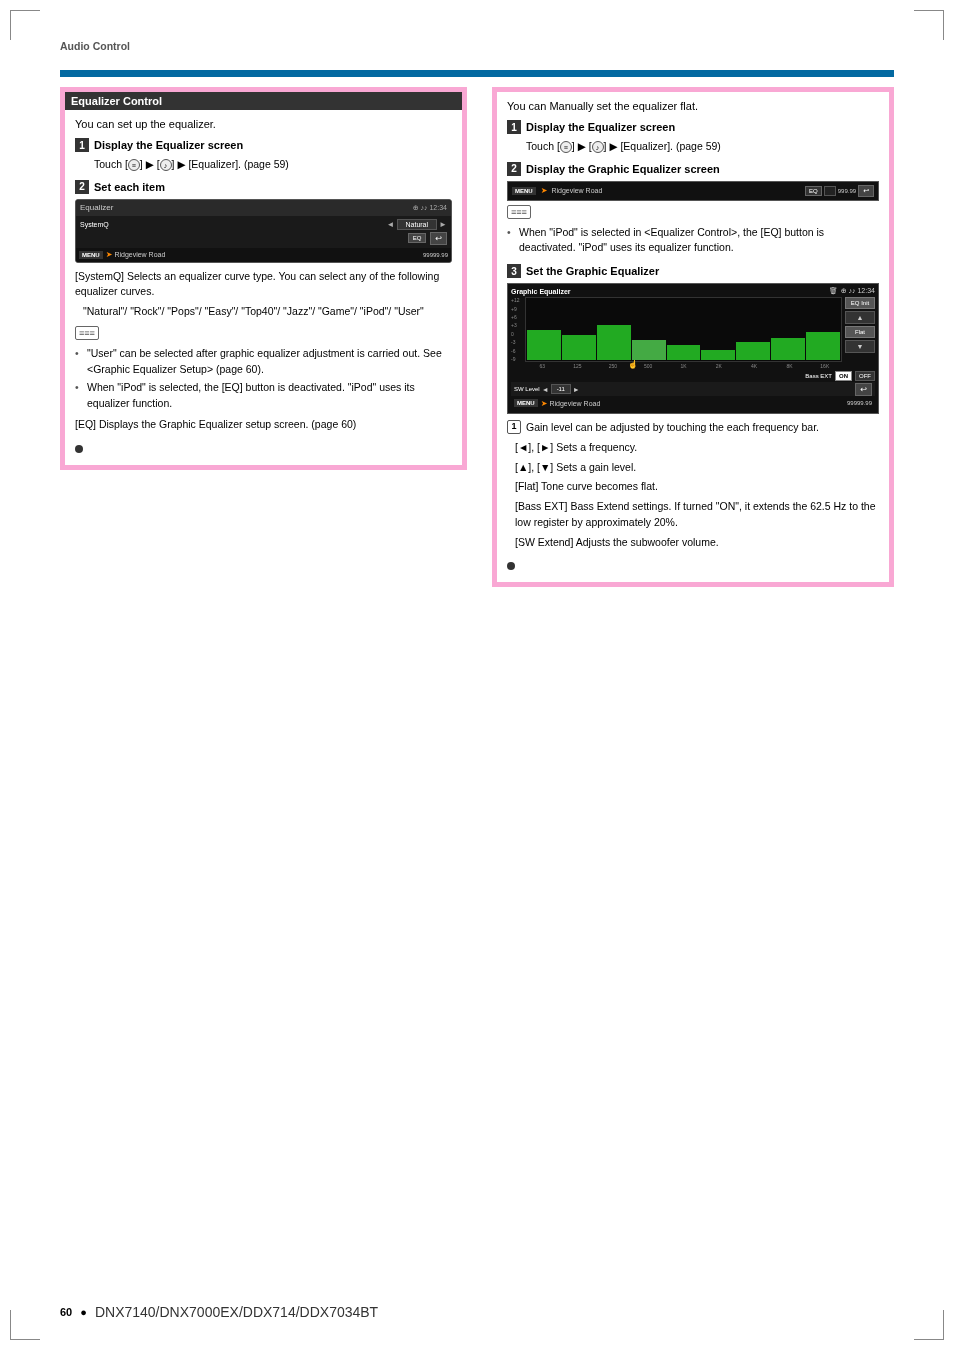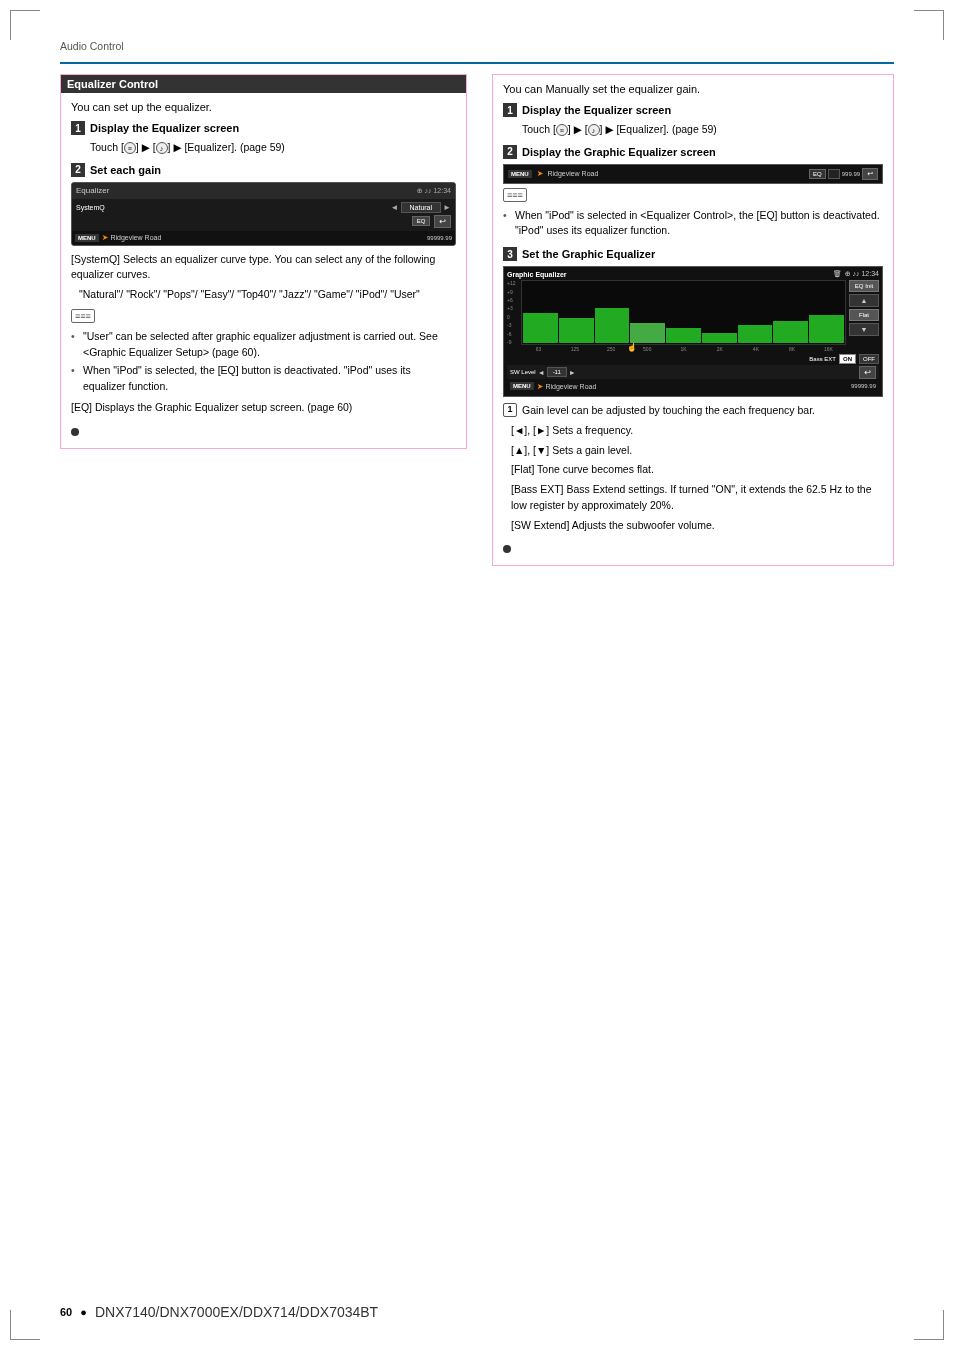--- a/index.html
+++ b/index.html
@@ -28,35 +28,35 @@
       border-color: #888;
     }
     .corner-mark.tl { top: 10px; left: 10px; border-top: 1px solid #888; border-left: 1px solid #888; }
     .corner-mark.tr { top: 10px; right: 10px; border-top: 1px solid #888; border-right: 1px solid #888; }
     .corner-mark.bl { bottom: 10px; left: 10px; border-bottom: 1px solid #888; border-left: 1px solid #888; }
     .corner-mark.br { bottom: 10px; right: 10px; border-bottom: 1px solid #888; border-right: 1px solid #888; }
 
     .section-title {
       font-size: 10.5px;
       color: #555;
-      font-weight: normal;
+      font-weight: bold;
       margin-bottom: 8px;
-      border-bottom: 2px solid #0369a1;
-      padding-bottom: 10px;
+      border-bottom: 7px solid #0369a1;
+      padding-bottom: 18px;
     }
 
     .content-grid {
       display: grid;
       grid-template-columns: 1fr 1fr;
       gap: 0 20px;
       margin-top: 10px;
     }
 
     .section-box {
-      border: 1px solid #f9a8d4;
+      border: 5px solid #f9a8d4;
       padding: 8px 10px 10px 10px;
       margin-bottom: 10px;
     }
 
     .section-box-title {
       background: #333;
       color: #fff;
       font-size: 11px;
       font-weight: bold;
       padding: 3px 6px;
@@ -374,21 +374,21 @@
         <div class="step-header">
           <span class="step-number">1</span>
           <span class="step-title">Display the Equalizer screen</span>
         </div>
         <div class="step-instruction">
           Touch [<span style="display:inline-block;border:1px solid #555;border-radius:50%;width:12px;height:12px;text-align:center;line-height:11px;font-size:7px;vertical-align:middle;background:#eee;">≡</span>] ▶ [<span style="display:inline-block;border:1px solid #555;border-radius:50%;width:12px;height:12px;text-align:center;line-height:11px;font-size:7px;vertical-align:middle;background:#eee;">♪</span>] ▶ [Equalizer]. (page 59)
         </div>
 
         <div class="step-header">
           <span class="step-number">2</span>
-          <span class="step-title">Set each gain</span>
+          <span class="step-title">Set each item</span>
         </div>
 
         <div class="device-screen">
           <div class="device-bar">
             <span class="device-bar-label">Equalizer</span>
             <span class="device-bar-icons">⊕ ♪♪ 12:34</span>
           </div>
           <div class="eq-screen-content">
             <div class="eq-top-row">
               <span class="eq-label">SystemQ</span>
@@ -443,21 +443,21 @@
 
         <div style="margin-top:10px;">
           <span style="display:inline-block;width:8px;height:8px;background:#333;border-radius:50%;"></span>
         </div>
       </div>
     </div>
 
     <div class="right-section">
       <div class="section-box">
 
-        <p class="intro-text">You can Manually set the equalizer gain.</p>
+        <p class="intro-text">You can Manually set the equalizer flat.</p>
 
         <div class="step-header">
           <span class="step-number">1</span>
           <span class="step-title">Display the Equalizer screen</span>
         </div>
         <div class="step-instruction">
           Touch [<span style="display:inline-block;border:1px solid #555;border-radius:50%;width:12px;height:12px;text-align:center;line-height:11px;font-size:7px;vertical-align:middle;background:#eee;">≡</span>] ▶ [<span style="display:inline-block;border:1px solid #555;border-radius:50%;width:12px;height:12px;text-align:center;line-height:11px;font-size:7px;vertical-align:middle;background:#eee;">♪</span>] ▶ [Equalizer]. (page 59)
         </div>
 
         <div class="step-header">

